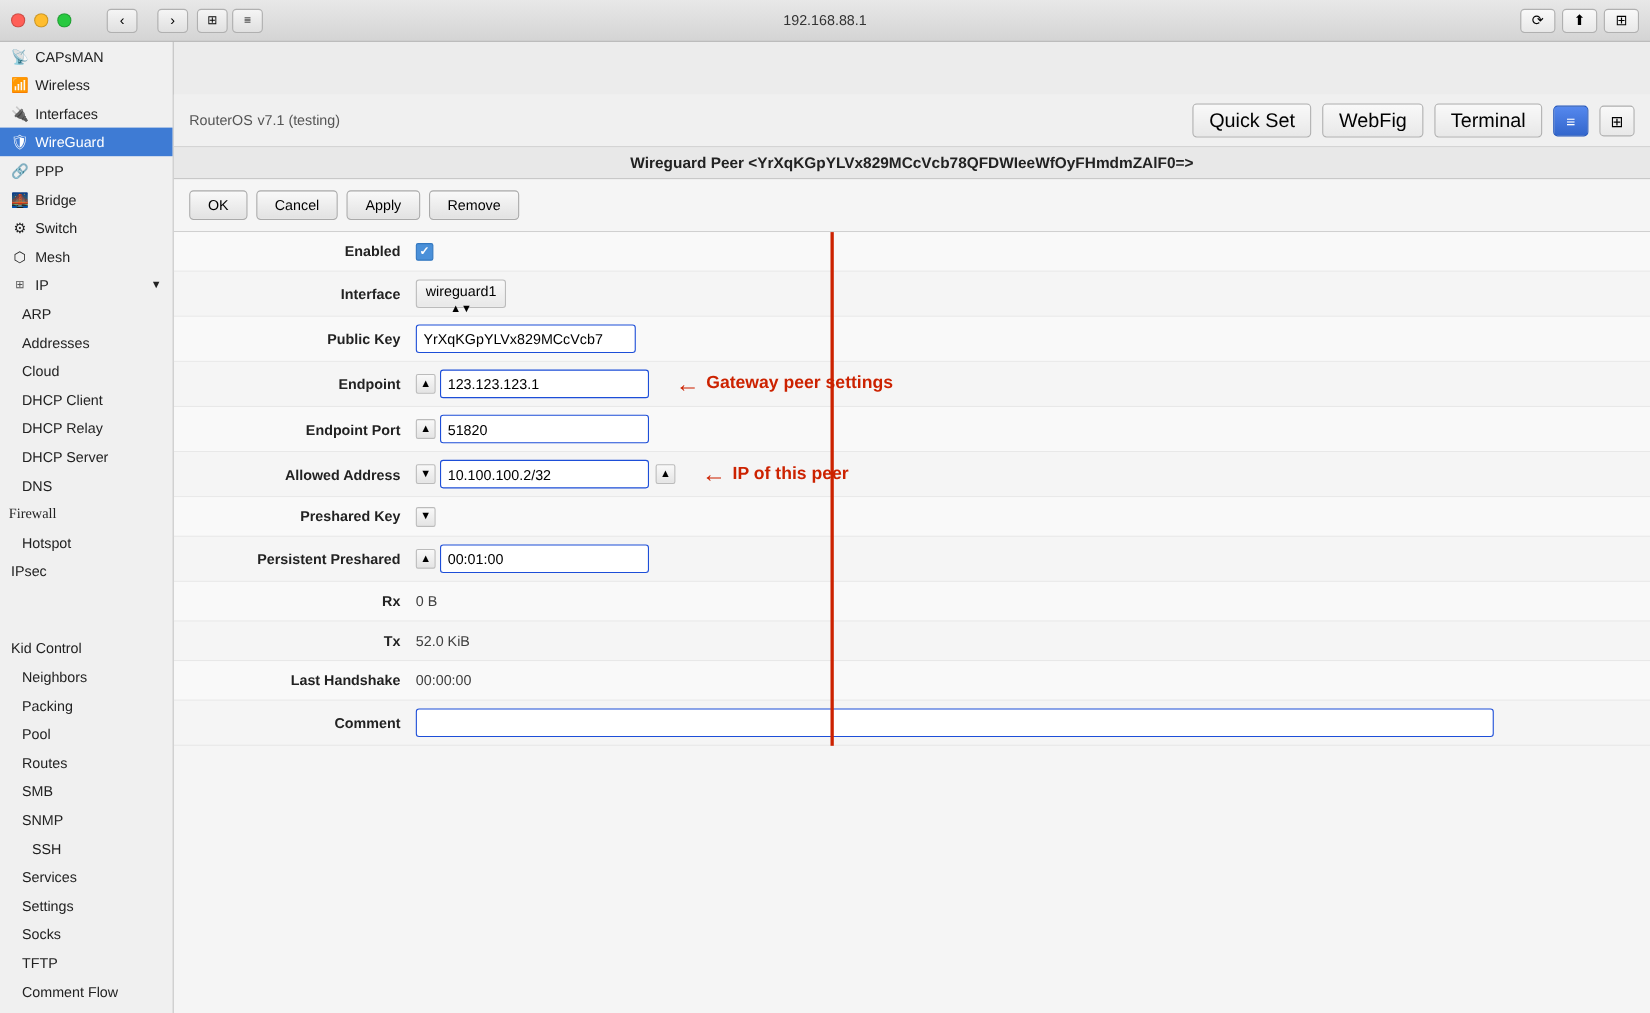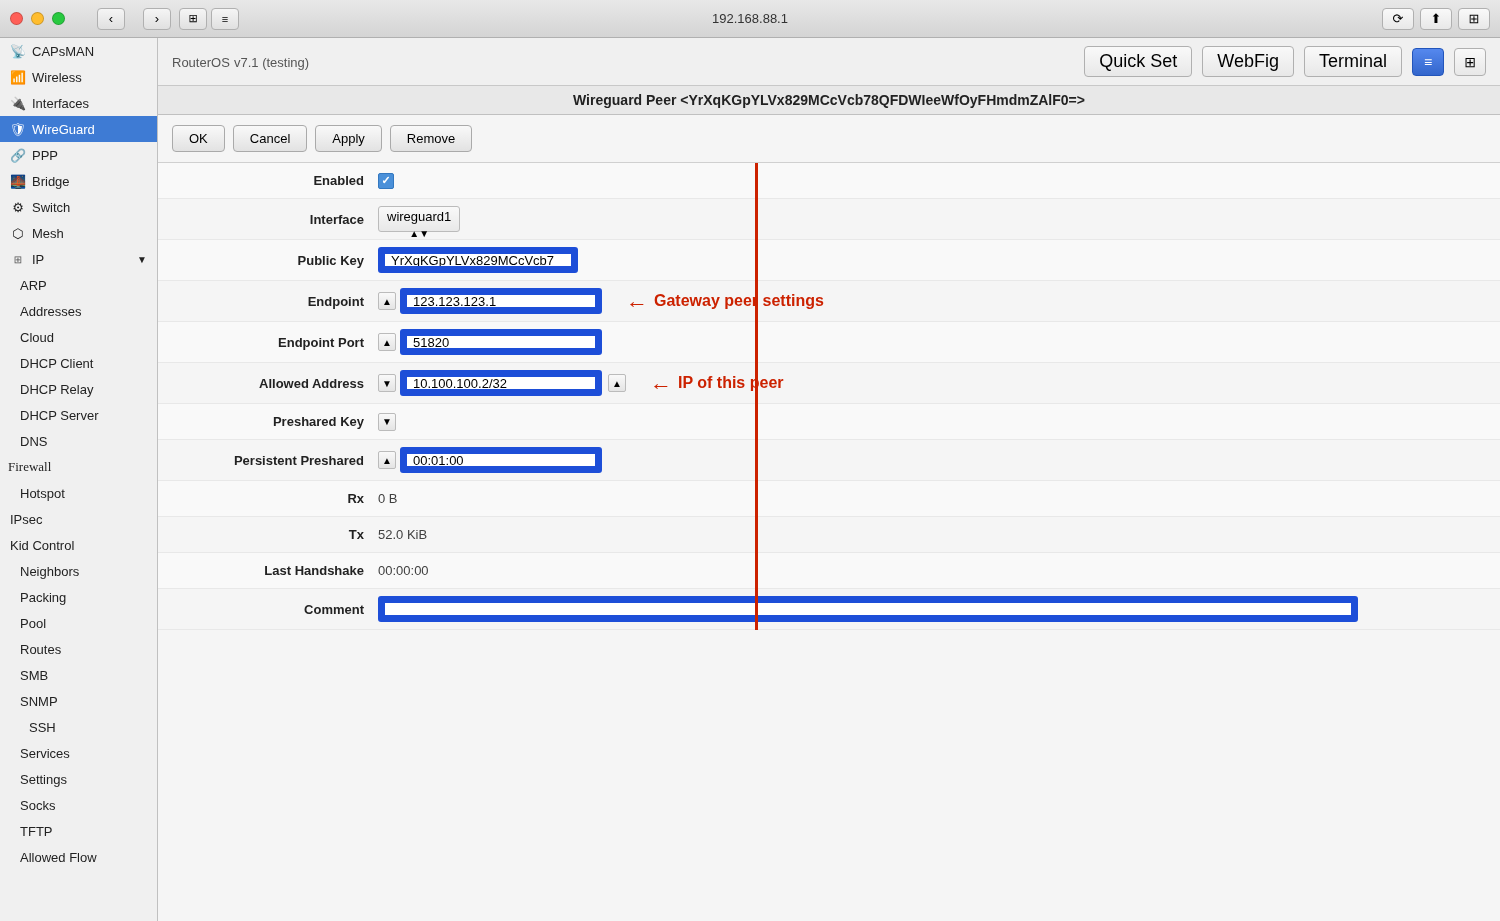--- a/index.html
+++ b/index.html
@@ -54,21 +54,21 @@
     .sidebar-item.active { background: #3e7bd4; color: white; }
     .sidebar-item .si-icon {
       width: 16px; height: 16px; margin-right: 6px;
       display: flex; align-items: center; justify-content: center;
       flex-shrink: 0;
     }
     .sidebar-item .si-label { flex: 1; }
     .sidebar-item .si-arrow { font-size: 10px; }
 
     
-    .main { flex: 1; display: flex; flex-direction: column; background: #f5f5f5; overflow: hidden; }
+    .main { flex: 1; display: flex; flex-direction: column; background: #f5f5f5; overflow: hidden; margin-top: 48px; }
 
     
     .topbar {
       display: flex;
       align-items: center;
       padding: 8px 14px;
       background: #f0f0f0;
       border-bottom: 1px solid #c8c8c8;
       gap: 10px;
     }
@@ -141,21 +141,21 @@
       width: 220px;
       text-align: right;
       padding-right: 14px;
       font-weight: 600;
       color: #222;
       font-size: 13px;
       flex-shrink: 0;
     }
     .form-control { display: flex; align-items: center; gap: 4px; flex: 1; }
     .form-input {
-      border: 7px solid #1d4ed8;
+      border: 1px solid #1d4ed8;
       border-radius: 3px;
       padding: 3px 6px;
       font-size: 13px;
       height: 26px;
       background: white;
       min-width: 180px;
     }
 
     .dropdown-btn {
       background: linear-gradient(to bottom, #f9f9f9, #e8e8e8);
@@ -296,21 +296,21 @@
     </div>
     <div class="sidebar-item" style="padding-left:8px;font-family:Liberation Serif, serif;">
       <span class="si-label">Firewall</span>
     </div>
     <div class="sidebar-item" style="padding-left:20px;">
       <span class="si-label">Hotspot</span>
     </div>
     <div class="sidebar-item" style="">
       <span class="si-label">IPsec</span>
     </div>
-    <div class="sidebar-item" style="">
+    <div class="sidebar-item" style="margin-top:44px;">
       <span class="si-label">Kid Control</span>
     </div>
     <div class="sidebar-item" style="padding-left:20px;">
       <span class="si-label">Neighbors</span>
     </div>
     <div class="sidebar-item" style="padding-left:20px;">
       <span class="si-label">Packing</span>
     </div>
     <div class="sidebar-item" style="padding-left:20px;">
       <span class="si-label">Pool</span>
@@ -333,21 +333,21 @@
     <div class="sidebar-item" style="padding-left:20px;">
       <span class="si-label">Settings</span>
     </div>
     <div class="sidebar-item" style="padding-left:20px;">
       <span class="si-label">Socks</span>
     </div>
     <div class="sidebar-item" style="padding-left:20px;">
       <span class="si-label">TFTP</span>
     </div>
     <div class="sidebar-item" style="padding-left:20px;">
-      <span class="si-label">Allowed Flow</span>
+      <span class="si-label">Comment Flow</span>
     </div>
   </div>
 
   <div class="main">
 
     <div class="topbar">
       <div class="topbar-title">
         <span>RouterOS</span>&nbsp;<span style="font-weight:400;font-size:13px;color:#555;">v7.1 (testing)</span>
       </div>
       <button class="topbar-btn">Quick Set</button>

